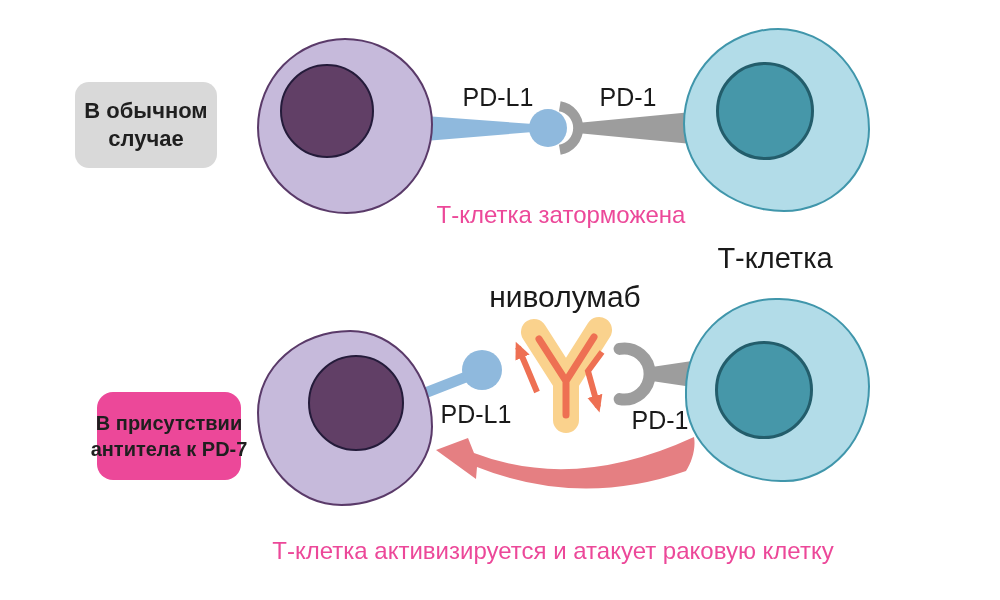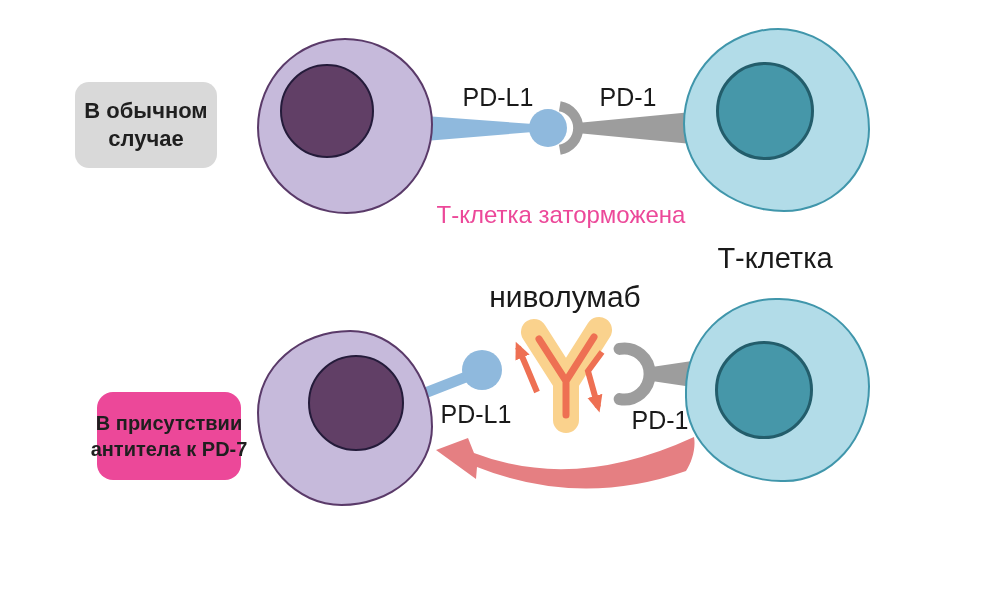--- a/index.html
+++ b/index.html
@@ -98,14 +98,15 @@
   <div class="lbl pd-lbl" style="left:628px;top:83px;">PD-1</div>
   <div class="lbl status" style="left:561px;top:201px;">Т-клетка заторможена</div>
 
   <div class="lbl cell-lbl" style="left:345px;top:242px;">
   </div>
   <div class="lbl cell-lbl" style="left:775px;top:242px;">Т-клетка</div>
 
   <div class="lbl pd-lbl" style="left:565px;top:280px;font-size:30px;">ниволумаб</div>
   <div class="lbl pd-lbl" style="left:476px;top:400px;">PD-L1</div>
   <div class="lbl pd-lbl" style="left:660px;top:406px;">PD-1</div>
+  <div class="lbl status" style="left:553px;top:537px;">Т-клетка активизируется и атакует раковую клетку</div>
 
 </div>
 
 </body></html>

